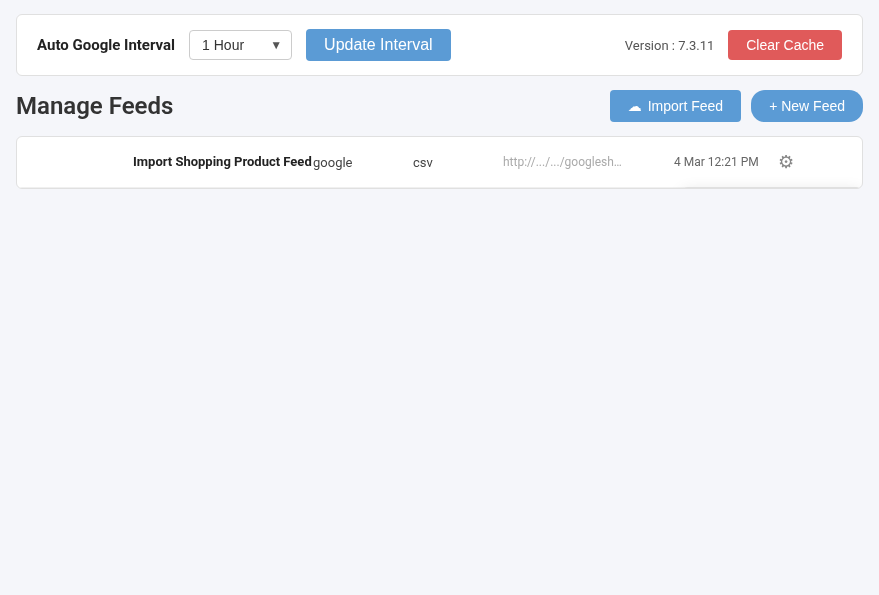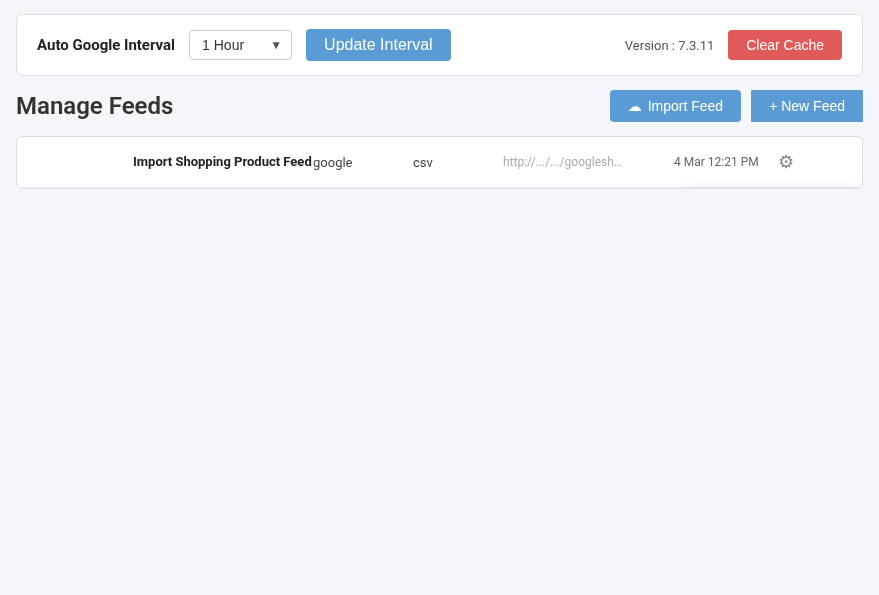--- a/index.html
+++ b/index.html
@@ -120,21 +120,21 @@
       cursor: pointer;
       display: flex;
       align-items: center;
       gap: 6px;
     }
 
     .btn-new-feed {
       background: #5b9bd5;
       color: #fff;
       border: none;
-      border-radius: 1px;
+      border-radius: 14px;
       padding: 8px 18px;
       font-size: 14px;
       cursor: pointer;
       display: flex;
       align-items: center;
       gap: 6px;
     }
 
     .feeds-table {
       background: #fff;

